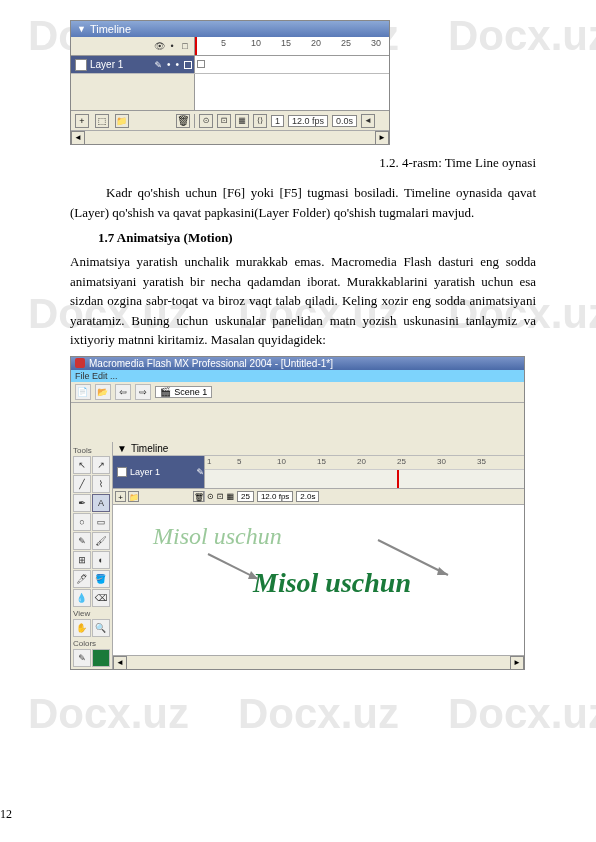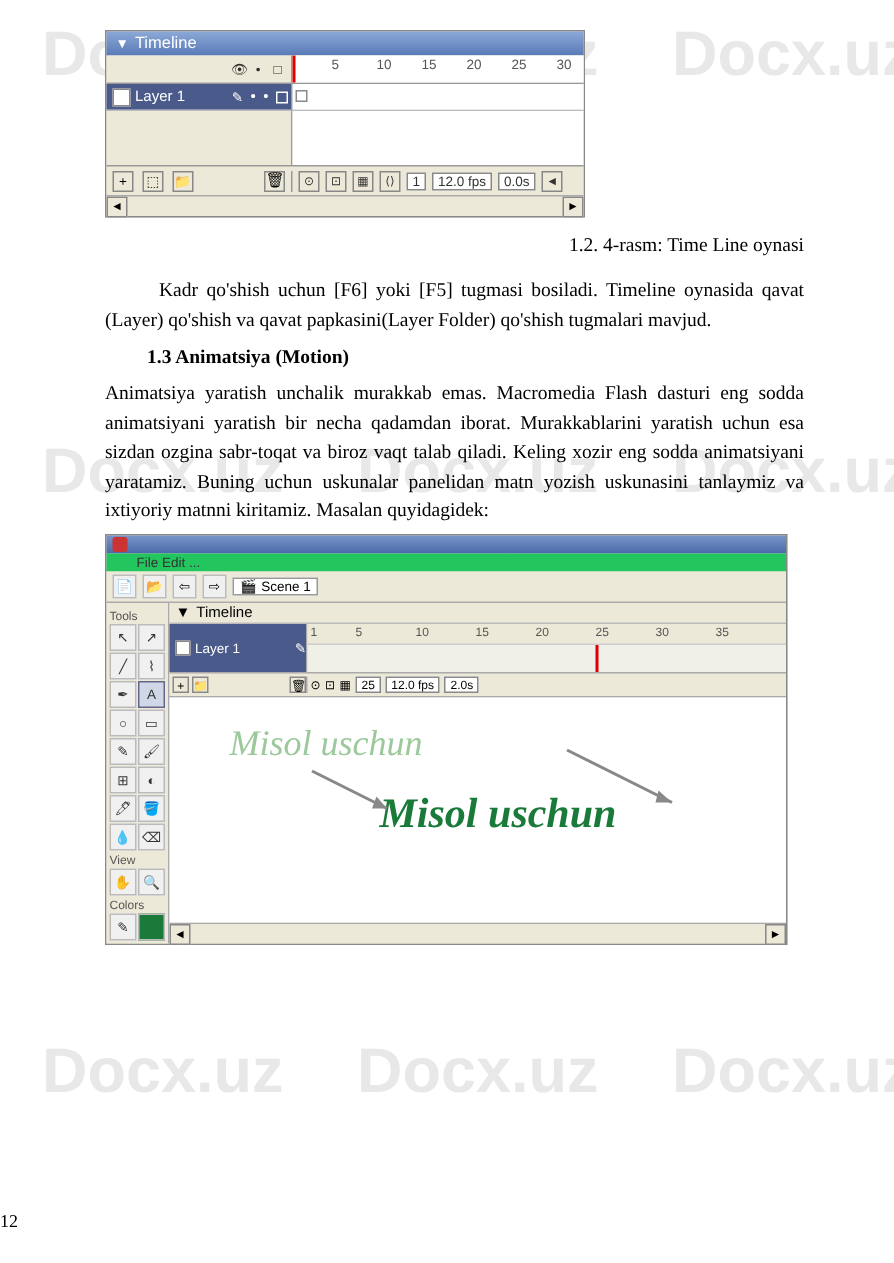--- a/index.html
+++ b/index.html
@@ -87,25 +87,25 @@
   .screenshot2 {
     width: 455px;
     border:1px solid #888;
     background:#ece9d8;
     font-family:Arial,sans-serif;
     font-size:10px;
     margin:4px 0;
   }
   .s2-title { background:linear-gradient(to bottom,#7a94c8,#4a6aa8); color:#fff; padding:1px 4px; font-size:10px; display:flex; align-items:center; gap:4px; }
   .s2-red { width:10px; height:10px; background:#c33; border-radius:2px; }
-  .s2-menu { background:#22c55e; padding:1px 20px; font-size:9px; color:#333; }
+  .s2-menu { background:#7dd3fc; padding:1px 4px; font-size:9px; color:#333; }
   .s2-toolbar { background:#ece9d8; padding:2px 4px; display:flex; align-items:center; gap:4px; border-bottom:1px solid #aaa; }
   .s2-tool-btn { width:16px; height:16px; border:1px solid #bbb; background:#f0f0f0; display:inline-block; font-size:9px; line-height:14px; text-align:center; }
   .s2-scene { border:1px solid #999; background:#fff; padding:0 4px; font-size:9px; display:flex; align-items:center; gap:3px; }
-  .s2-body { display:flex; }
+  .s2-body { display:flex;margin-top:39px; }
   .s2-tools-panel { width:42px; background:#ece9d8; border-right:1px solid #aaa; padding:2px; }
   .s2-tool-grid { display:grid; grid-template-columns:18px 18px; gap:1px; }
   .s2-tg-btn { width:18px; height:18px; border:1px solid #bbb; background:#f0f0f0; font-size:9px; line-height:16px; text-align:center; color:#333; }
   .s2-tg-btn.sel { background:#d0d8e8; border-color:#668; }
   .s2-label { font-size:8px; color:#555; margin:2px 0 1px; }
   .s2-main { flex:1; display:flex; flex-direction:column; }
   .s2-timeline { border-bottom:1px solid #aaa; }
   .s2-tl-title { background:#ece9d8; padding:1px 4px; font-size:10px; border-bottom:1px solid #bbb; display:flex; align-items:center; gap:4px; }
   .s2-tl-body { display:flex; height:32px; }
   .s2-tl-left { width:92px; border-right:1px solid #aaa; background:#4a5a8a; color:#fff; display:flex; align-items:center; padding-left:4px; gap:3px; font-size:9px; }
@@ -200,27 +200,28 @@
     <span class="scroll-arrow">◄</span>
     <div class="scroll-mid"></div>
     <span class="scroll-arrow">►</span>
   </div>
 </div>
 
 <div class="caption">1.2. 4-rasm: Time  Line oynasi</div>
 
 <p class="para">Kadr qo'shish uchun [F6] yoki [F5] tugmasi bosiladi. Timeline oynasida qavat (Layer) qo'shish va qavat papkasini(Layer Folder) qo'shish tugmalari mavjud.</p>
 
-<div class="heading">1.3 Animatsiya (Motion)</div>
+<div class="heading">1.7 Animatsiya (Motion)</div>
 
 <p class="para no-indent">Animatsiya yaratish unchalik murakkab emas. Macromedia Flash dasturi eng sodda animatsiyani yaratish bir necha qadamdan iborat. Murakkablarini yaratish uchun esa sizdan ozgina sabr-toqat va biroz vaqt talab qiladi. Keling xozir eng sodda animatsiyani yaratamiz. Buning uchun uskunalar panelidan matn yozish uskunasini tanlaymiz va ixtiyoriy matnni kiritamiz. Masalan quyidagidek:</p>
 
 <div class="screenshot2">
   <div class="s2-title">
     <span class="s2-red"></span>
+    <span>Macromedia Flash MX Professional 2004 - [Untitled-1*]</span>
   </div>
   <div class="s2-menu">File  Edit ...</div>
   <div class="s2-toolbar">
     <span class="s2-tool-btn">📄</span>
     <span class="s2-tool-btn">📂</span>
     <span class="s2-tool-btn">⇦</span>
     <span class="s2-tool-btn">⇨</span>
     <span class="s2-scene">
       <span>🎬</span>
       <span>Scene 1</span>

